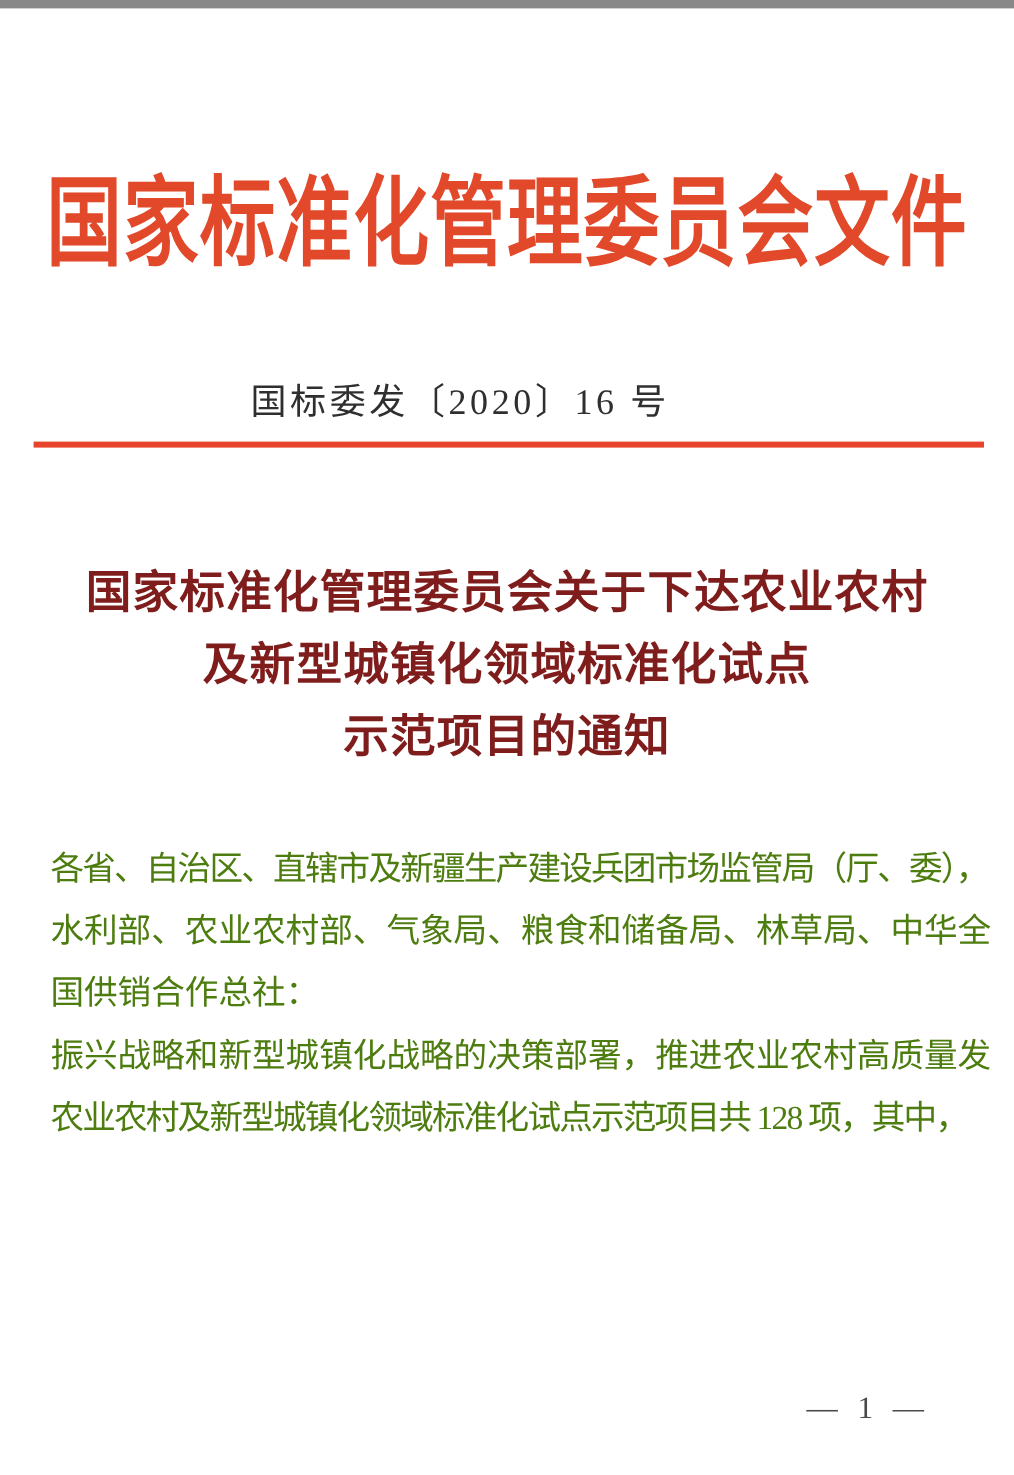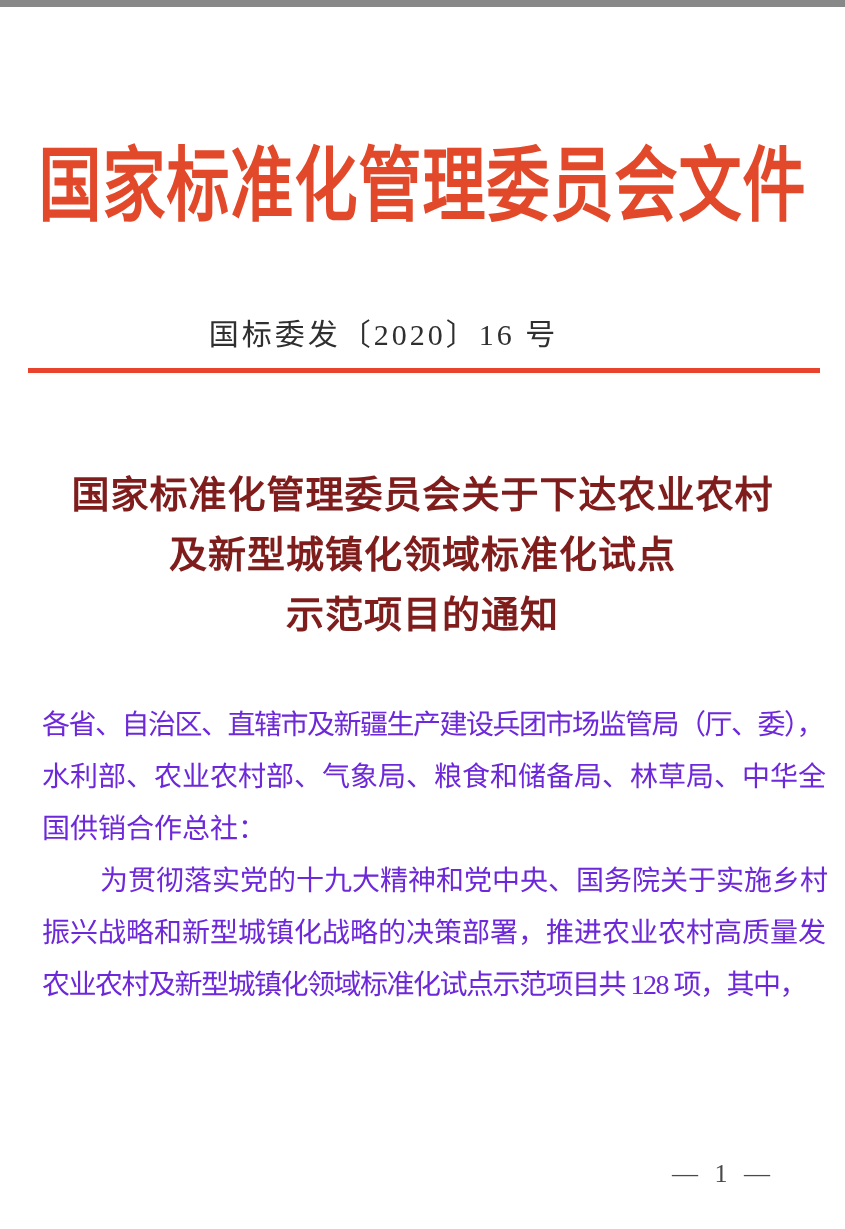--- a/index.html
+++ b/index.html
@@ -66,21 +66,21 @@
   }
   .doc-title div { white-space: nowrap; }
   
   .body-text {
     position: absolute;
     top: 692px;
     left: 42px;
     width: 780px;
     font-size: 28px;
     line-height: 52px;
-    color: #6d28d9;
+    color: #4d7c0f;
   }
   .body-text p {
     margin: 0;
     white-space: nowrap;
   }
   .body-text p.tight { letter-spacing: -1.5px; }
   .body-text p.indent { text-indent: 58px; }
   
   .page-number {
     position: absolute;
@@ -106,20 +106,19 @@
   <div class="doc-title">
     <div>国家标准化管理委员会关于下达农业农村</div>
     <div>及新型城镇化领域标准化试点</div>
     <div>示范项目的通知</div>
   </div>
 
   <div class="body-text">
     <p class="tight">各省、自治区、直辖市及新疆生产建设兵团市场监管局（厅、委），</p>
     <p>水利部、农业农村部、气象局、粮食和储备局、林草局、中华全</p>
     <p>国供销合作总社：</p>
-    <p class="indent">为贯彻落实党的十九大精神和党中央、国务院关于实施乡村</p>
     <p>振兴战略和新型城镇化战略的决策部署，推进农业农村高质量发</p>
     <p class="tight">农业农村及新型城镇化领域标准化试点示范项目共 128 项，其中，</p>
   </div>
 
   <div class="page-number">— 1 —</div>
 
 </div>
 
 </body></html>

